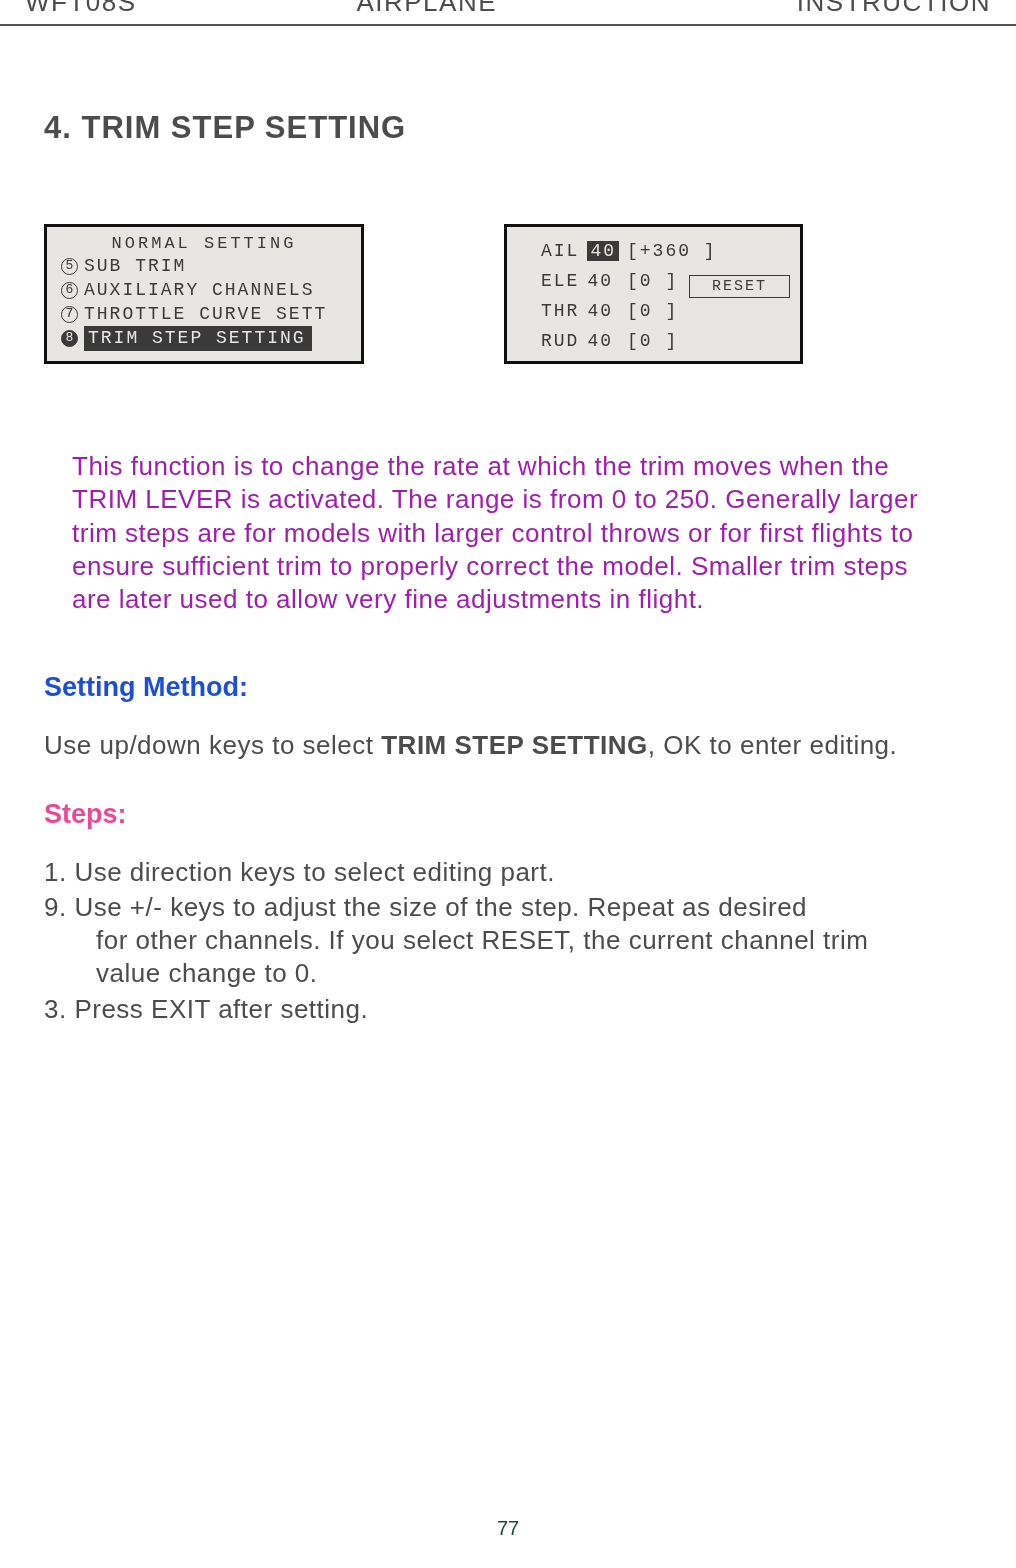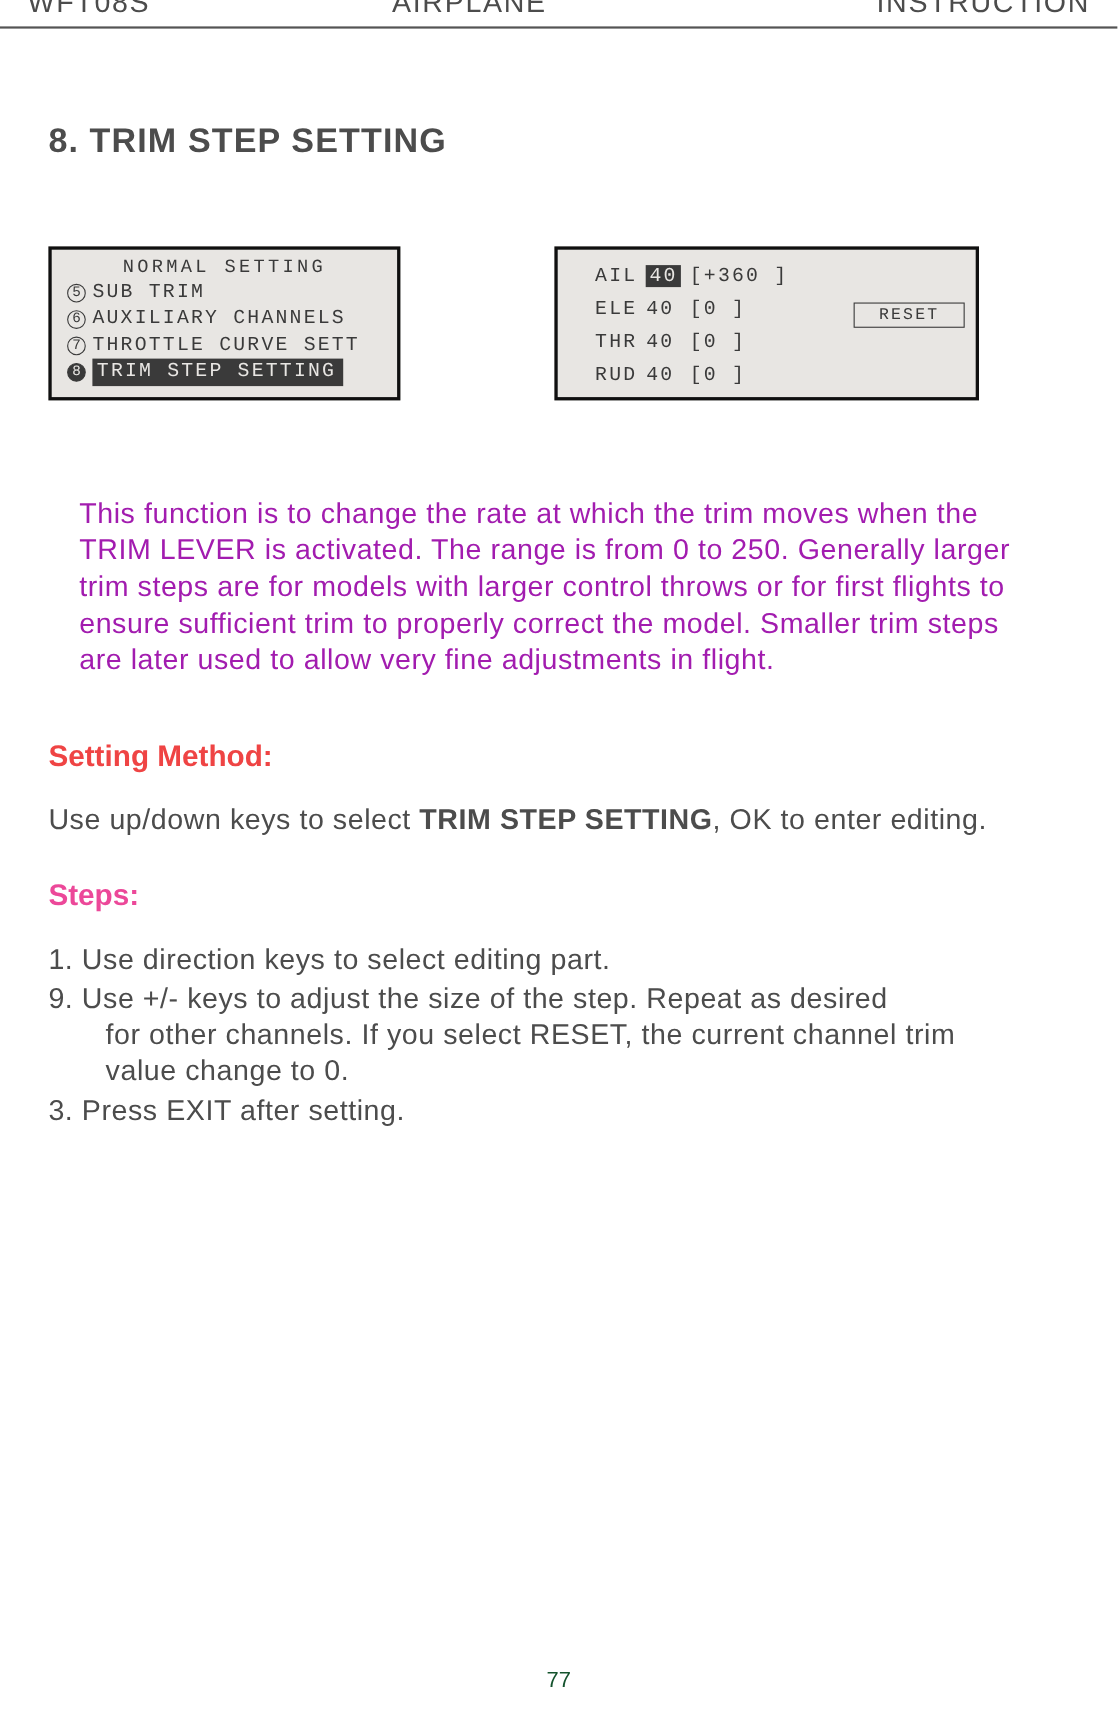--- a/index.html
+++ b/index.html
@@ -45,21 +45,21 @@
     background: #e8e6e3;
     border: 3px solid #101010;
     position: relative;
   }
   .screen1 {
     width: 320px;
     height: 140px;
     margin-right: 140px;
   }
   .screen2 {
-    width: 386px;
+    width: 299px;
     height: 140px;
     margin-left: 0;
   }
   .lcd {
     font-family: Liberation Mono, monospace;
     font-size: 18px;
     letter-spacing: 2px;
     color: #3a3a3a;
     line-height: 1.25;
   }
@@ -126,21 +126,21 @@
     margin: 86px 72px 0 72px;
     font-size: 26px;
     line-height: 1.28;
     letter-spacing: 0.5px;
     color: #a21caf;
   }
   .section-head {
     font-weight: bold;
     font-size: 27px;
     margin-top: 56px;
-    color: #ef4444;
+    color: #1d4ed8;
   }
   .para {
     font-size: 26px;
     line-height: 1.28;
     letter-spacing: 0.5px;
     margin-top: 26px;
     color: #4c4c4c;
   }
   .steps-head {
     font-weight: bold;
@@ -173,21 +173,21 @@
 </style>
 </head>
 <body>
 
 <div class="header">
   <span class="left">WFT08S</span>
   <span class="mid">AIRPLANE</span>
   <span class="right">INSTRUCTION</span>
 </div>
 
-<div class="title">8. TRIM STEP SETTING</div>
+<div class="title">4. TRIM STEP SETTING</div>
 
 <div class="screens">
 
   <div class="screen screen1">
     <div class="lcd lcd-header">NORMAL SETTING</div>
     <div class="lcd">
       <div class="menu-row">
         <span class="badge">5</span>
         <span>SUB TRIM</span>
       </div>

